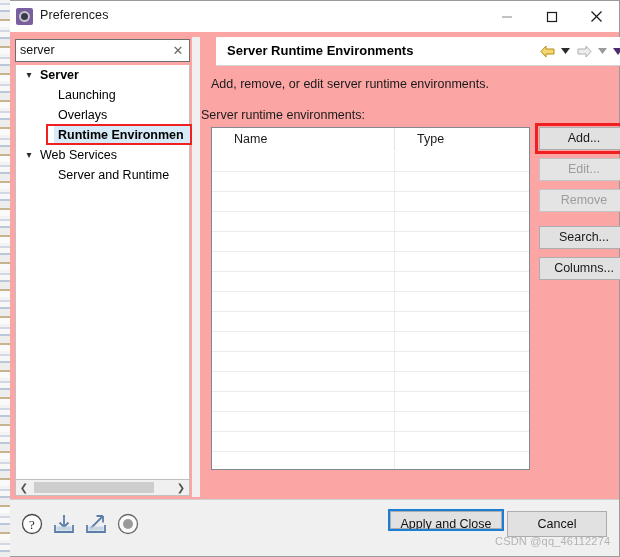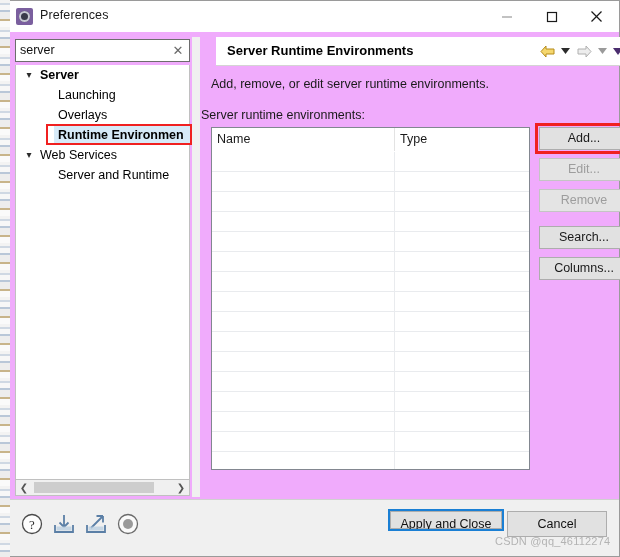--- a/index.html
+++ b/index.html
@@ -31,21 +31,21 @@
         #c8b48a 19px, #c8b48a 21px,
         #fafafa 21px, #fafafa 27px);
     border-right: 1px solid #9a9a9a;
   }
 
   
   #dialog {
     position: absolute;
     left: 10px; top: 0;
     width: 610px; height: 557px;
-    background: #f0abfc;
+    background: #fca5a5;
     border: 1px solid #9a9a9a;
     border-left: none;
     box-sizing: border-box;
   }
 
   
   #titlebar {
     position: absolute;
     left: 0; top: 0;
     width: 609px; height: 31px;
@@ -269,21 +269,21 @@
     background: #ffffff;
     border-bottom: 1px solid #ffffff;
   }
   .th {
     position: absolute;
     top: 0;
     height: 23px;
     line-height: 23px;
     font-size: 12.5px;
     color: #1a1a1a;
-    padding-left: 5px;
+    padding-left: 22px;
     box-sizing: border-box;
   }
   .th-name { left: 0; width: 182px; }
   .th-type { left: 182px; width: 148px; border-left: 1px solid #e3e3e3; }
   #tbody { position: relative; }
   .trow {
     position: relative;
     height: 20px;
     border-bottom: 1px solid #e9ebee;
     box-sizing: border-box;

